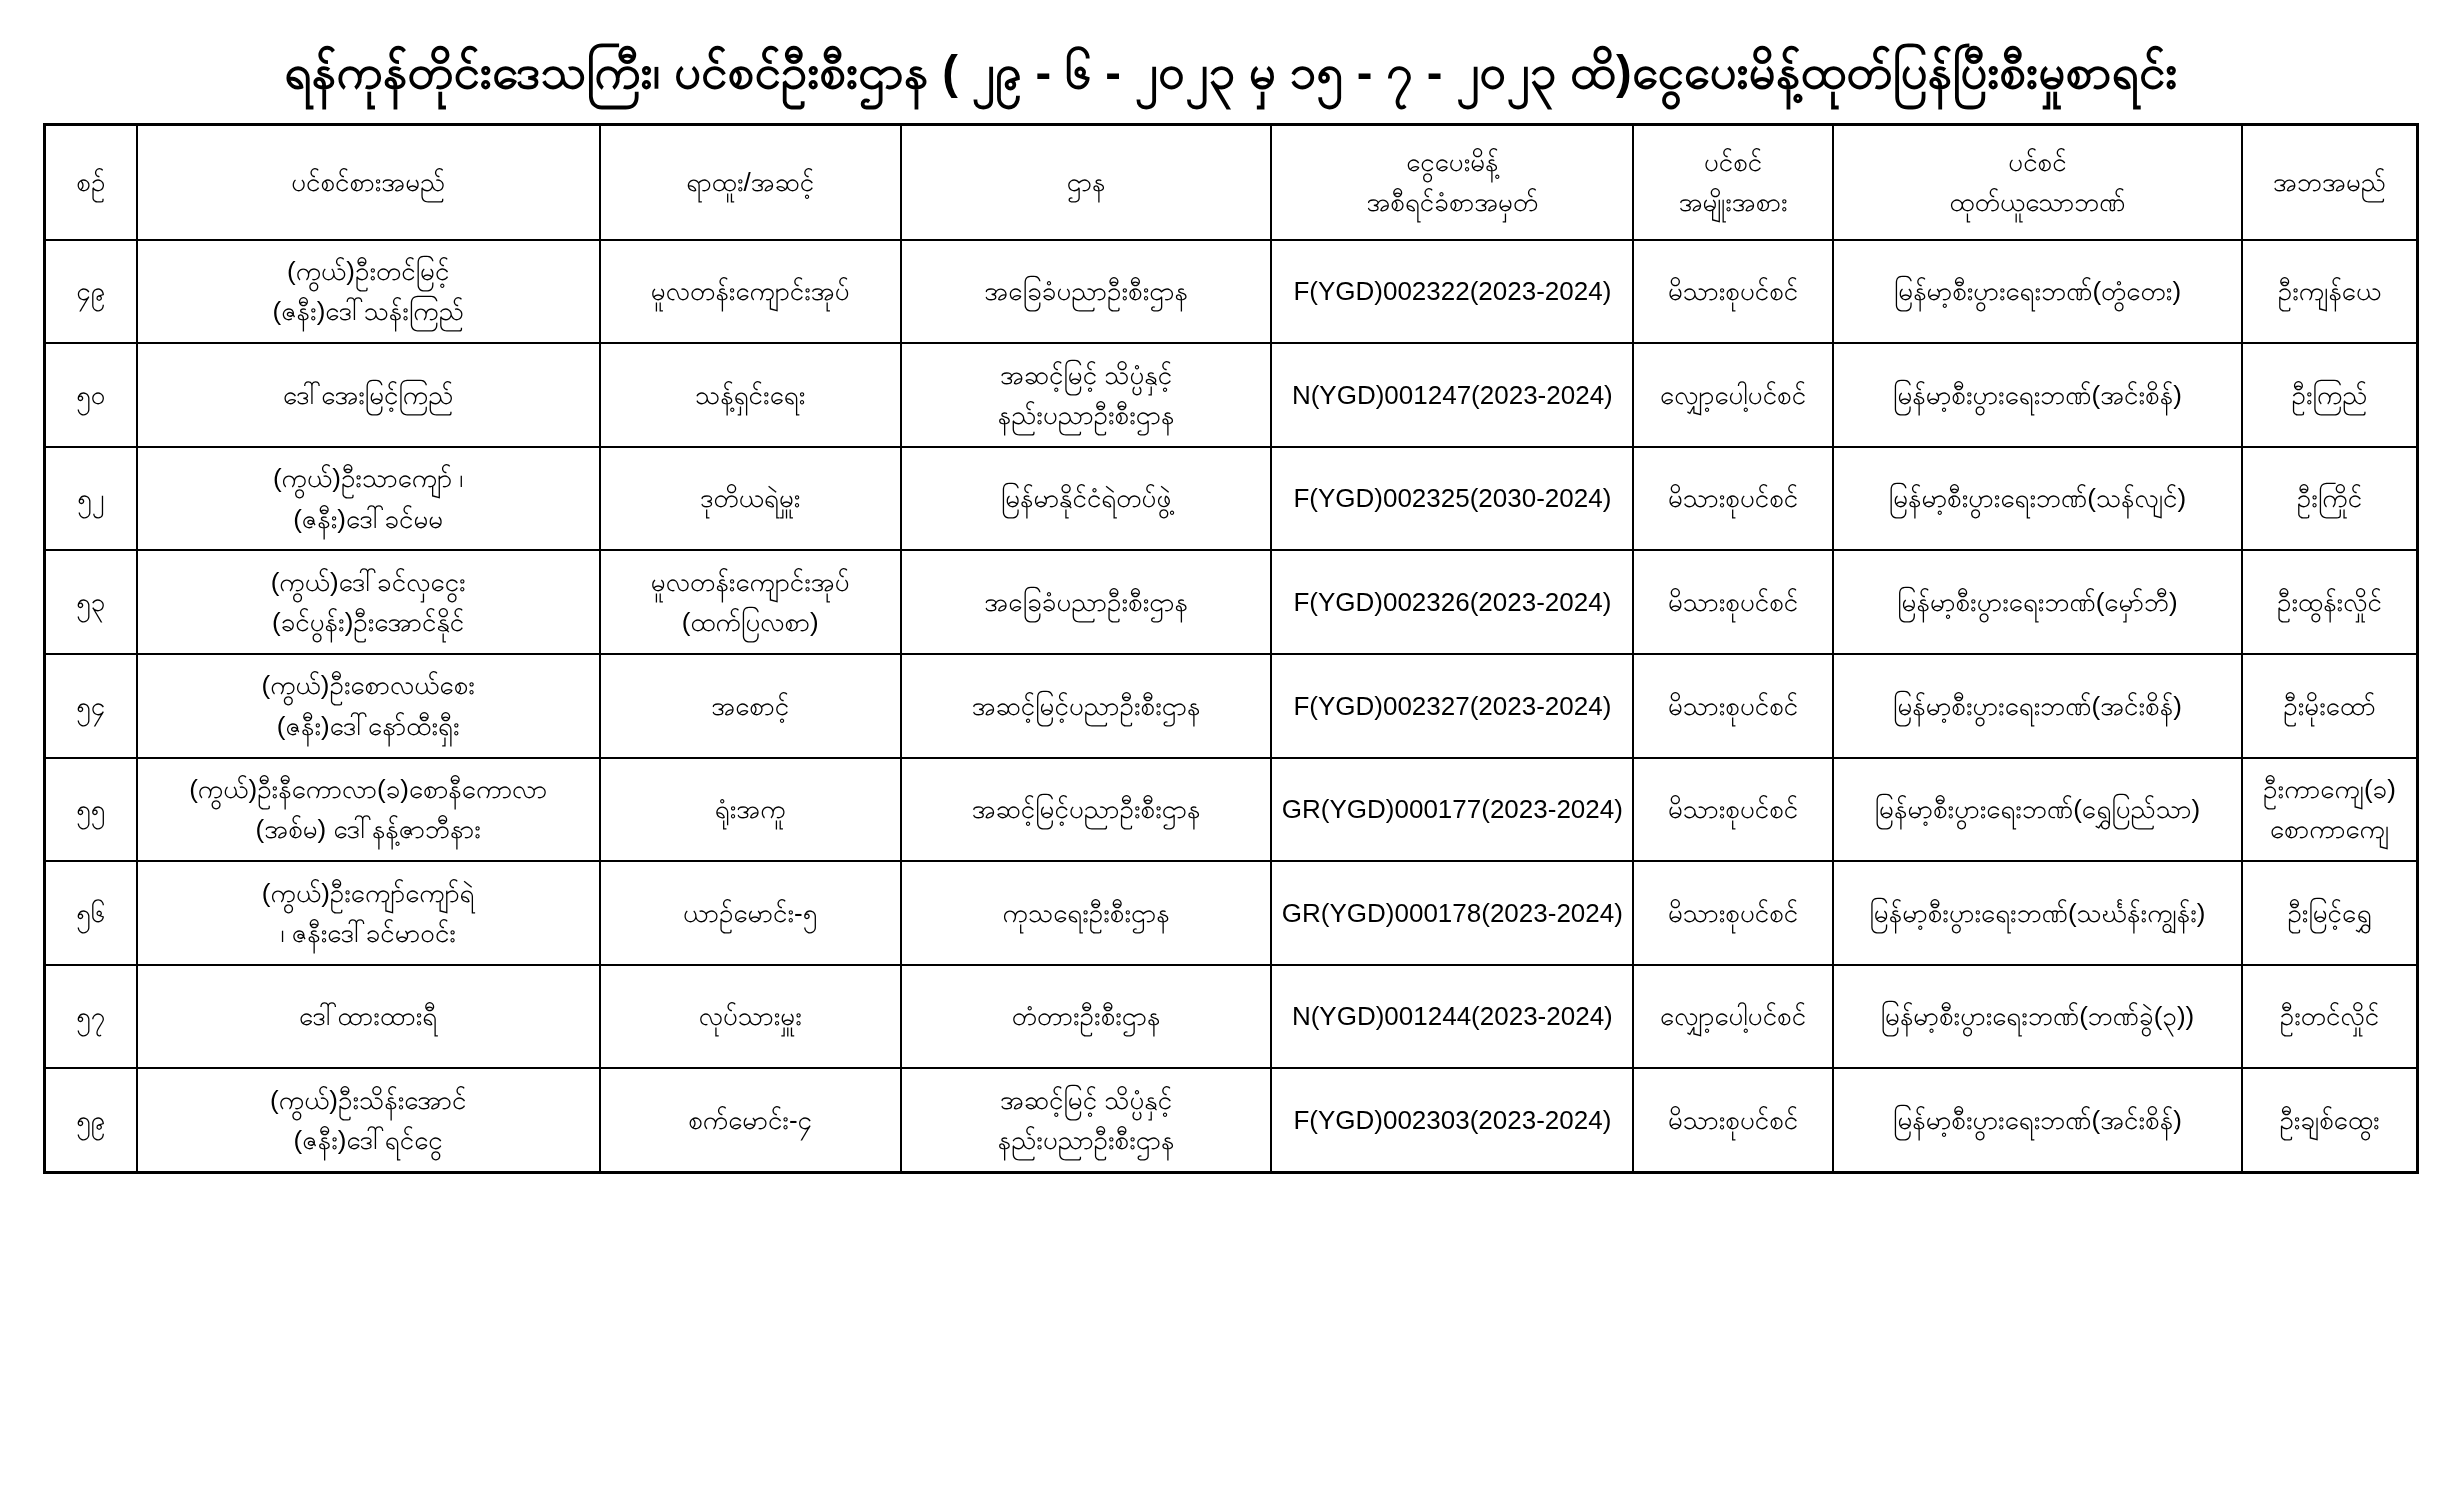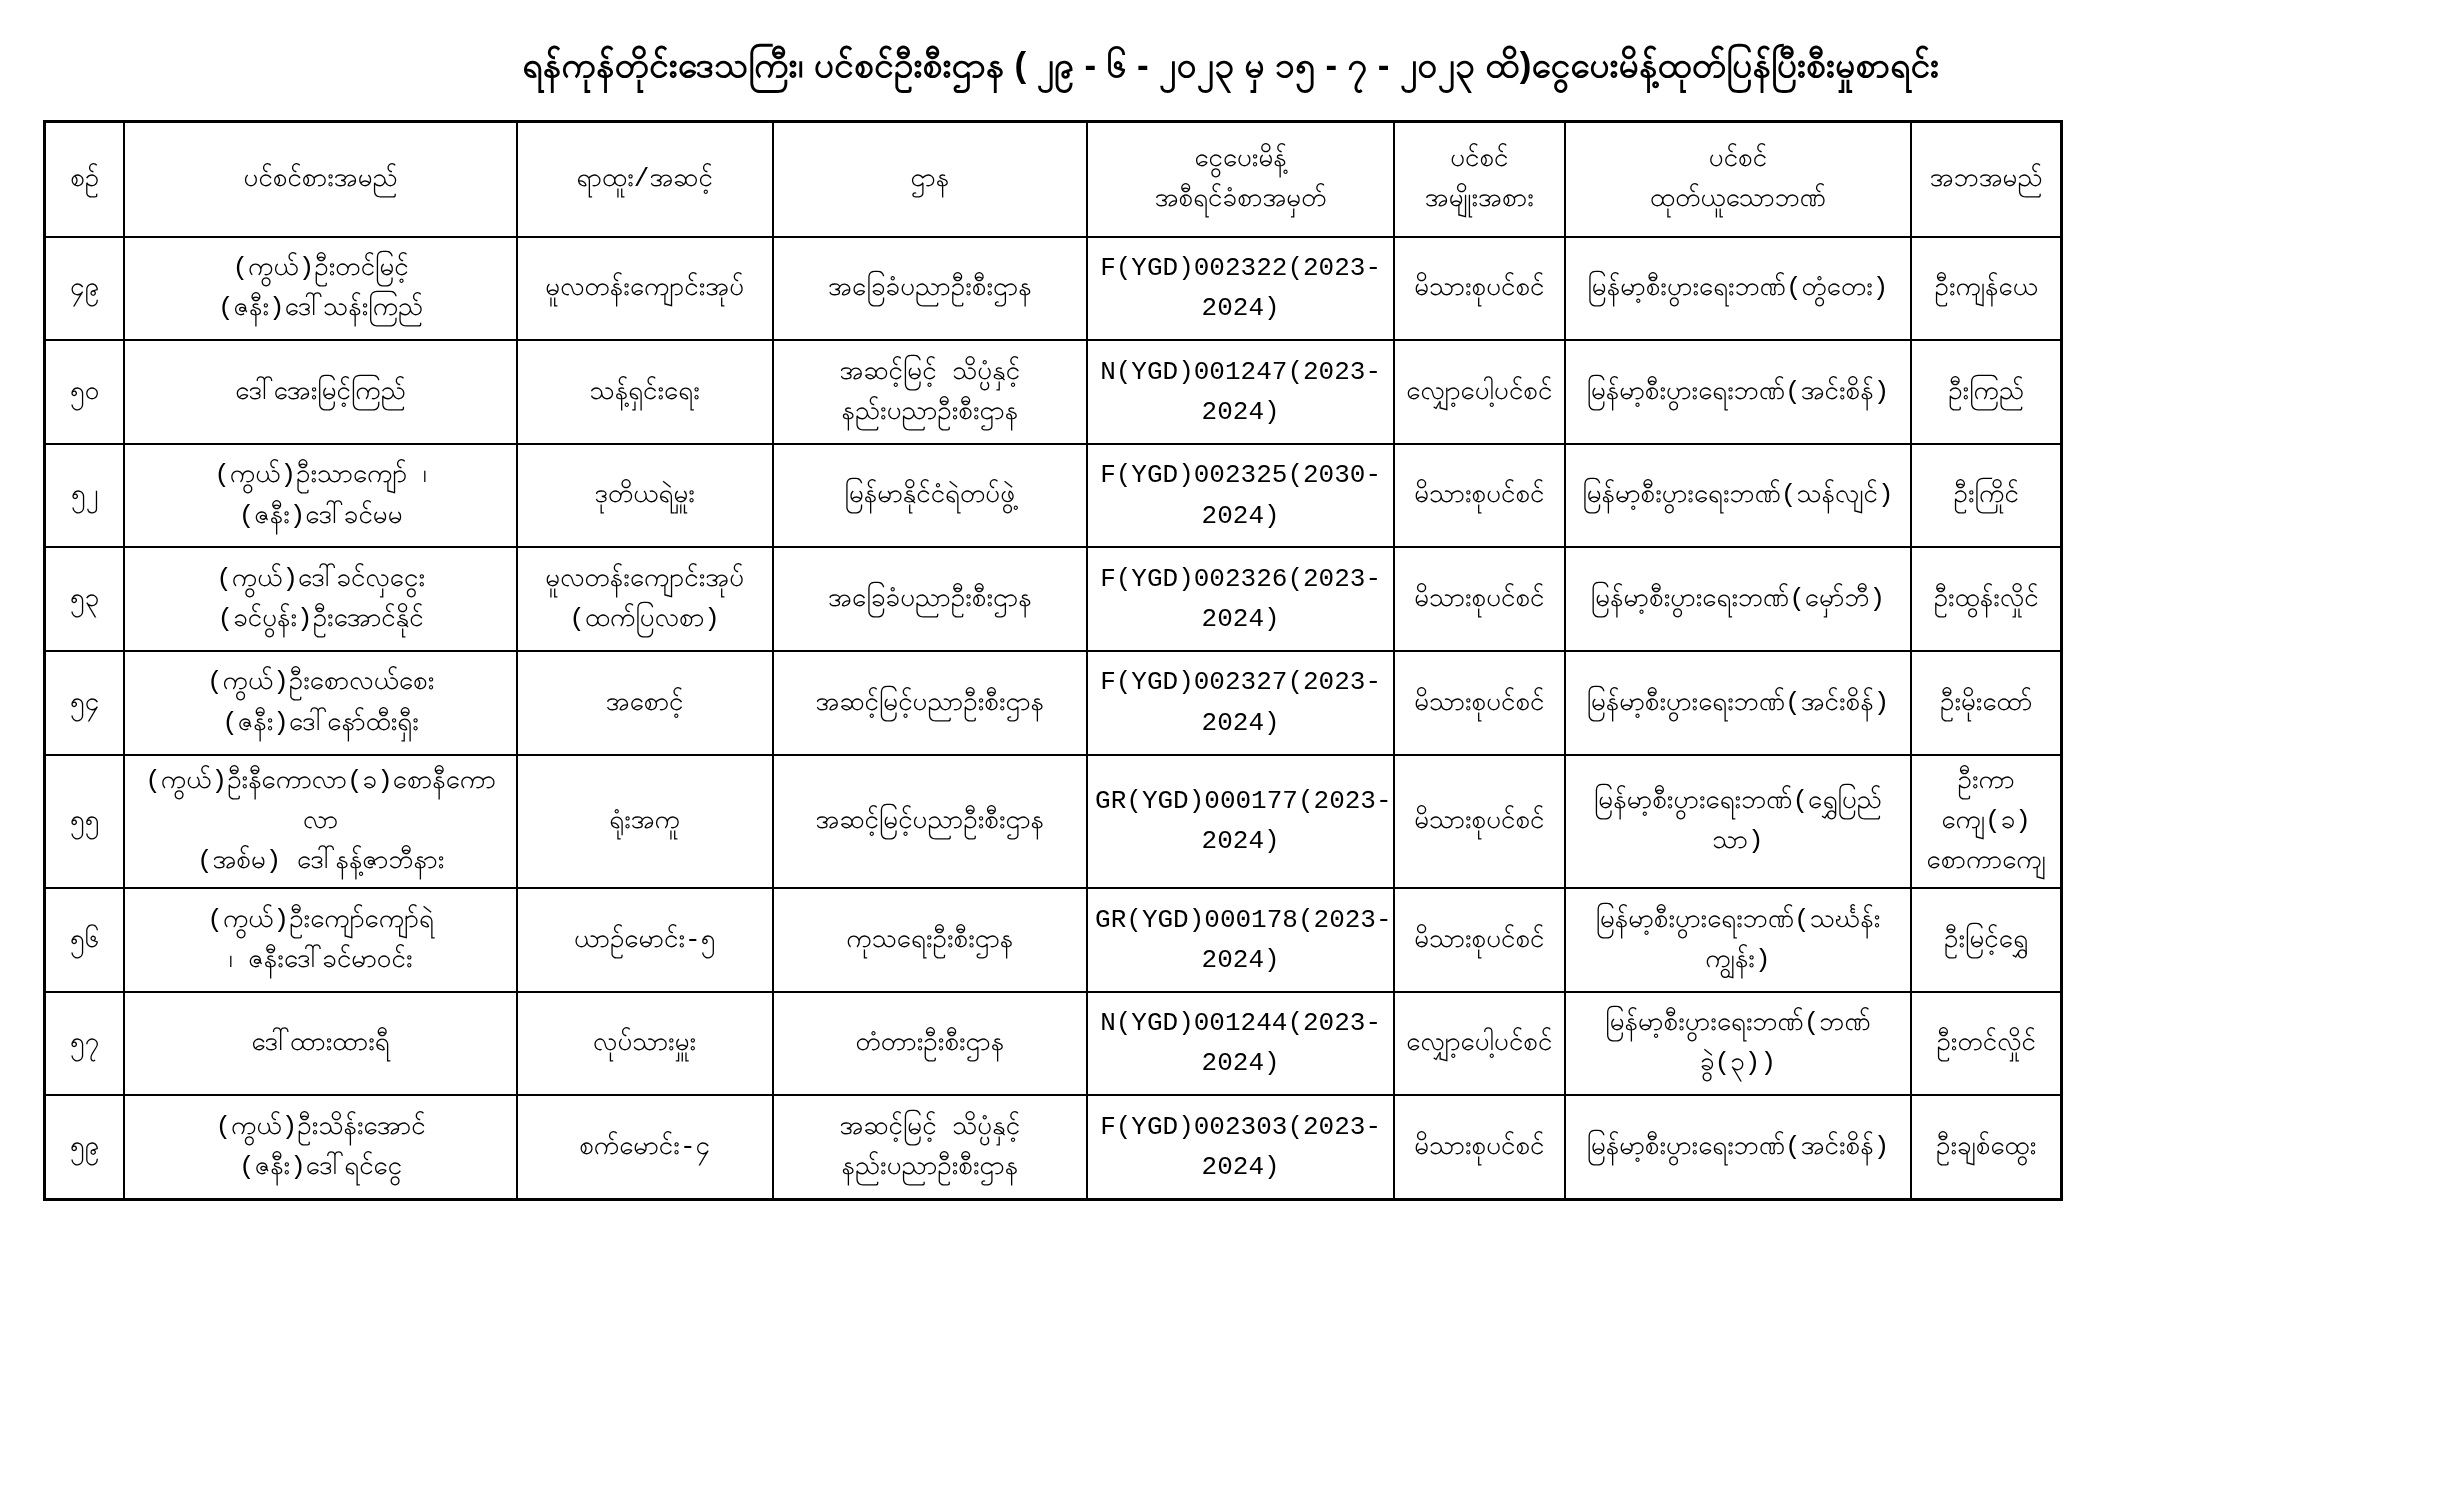--- a/index.html
+++ b/index.html
@@ -14,33 +14,32 @@
   .page {
     position: relative;
     width: 2462px;
     height: 1495px;
     background: #ffffff;
     overflow: hidden;
   }
   .doc-title {
     padding-top: 42px;
     text-align: center;
-    font-size: 35px;
+    font-size: 47px;
     font-weight: bold;
     letter-spacing: 0.4px;
     white-space: nowrap;
   }
   table.ledger {
     border-collapse: collapse;
     table-layout: fixed;
-    width: 2020px;
+    width: 2376px;
     margin-left: 43px;
-    margin-top: 26px;
+    margin-top: 12px;
     border: 3.5px solid #000000;
-    font-family: Liberation Mono, monospace;
   }
   table.ledger th, table.ledger td {
     border: 2.6px solid #000000;
     text-align: center;
     vertical-align: middle;
     font-size: 26px;
     line-height: 1.55;
     white-space: pre-line;
     padding: 5.3px 7px;
     overflow: hidden;

